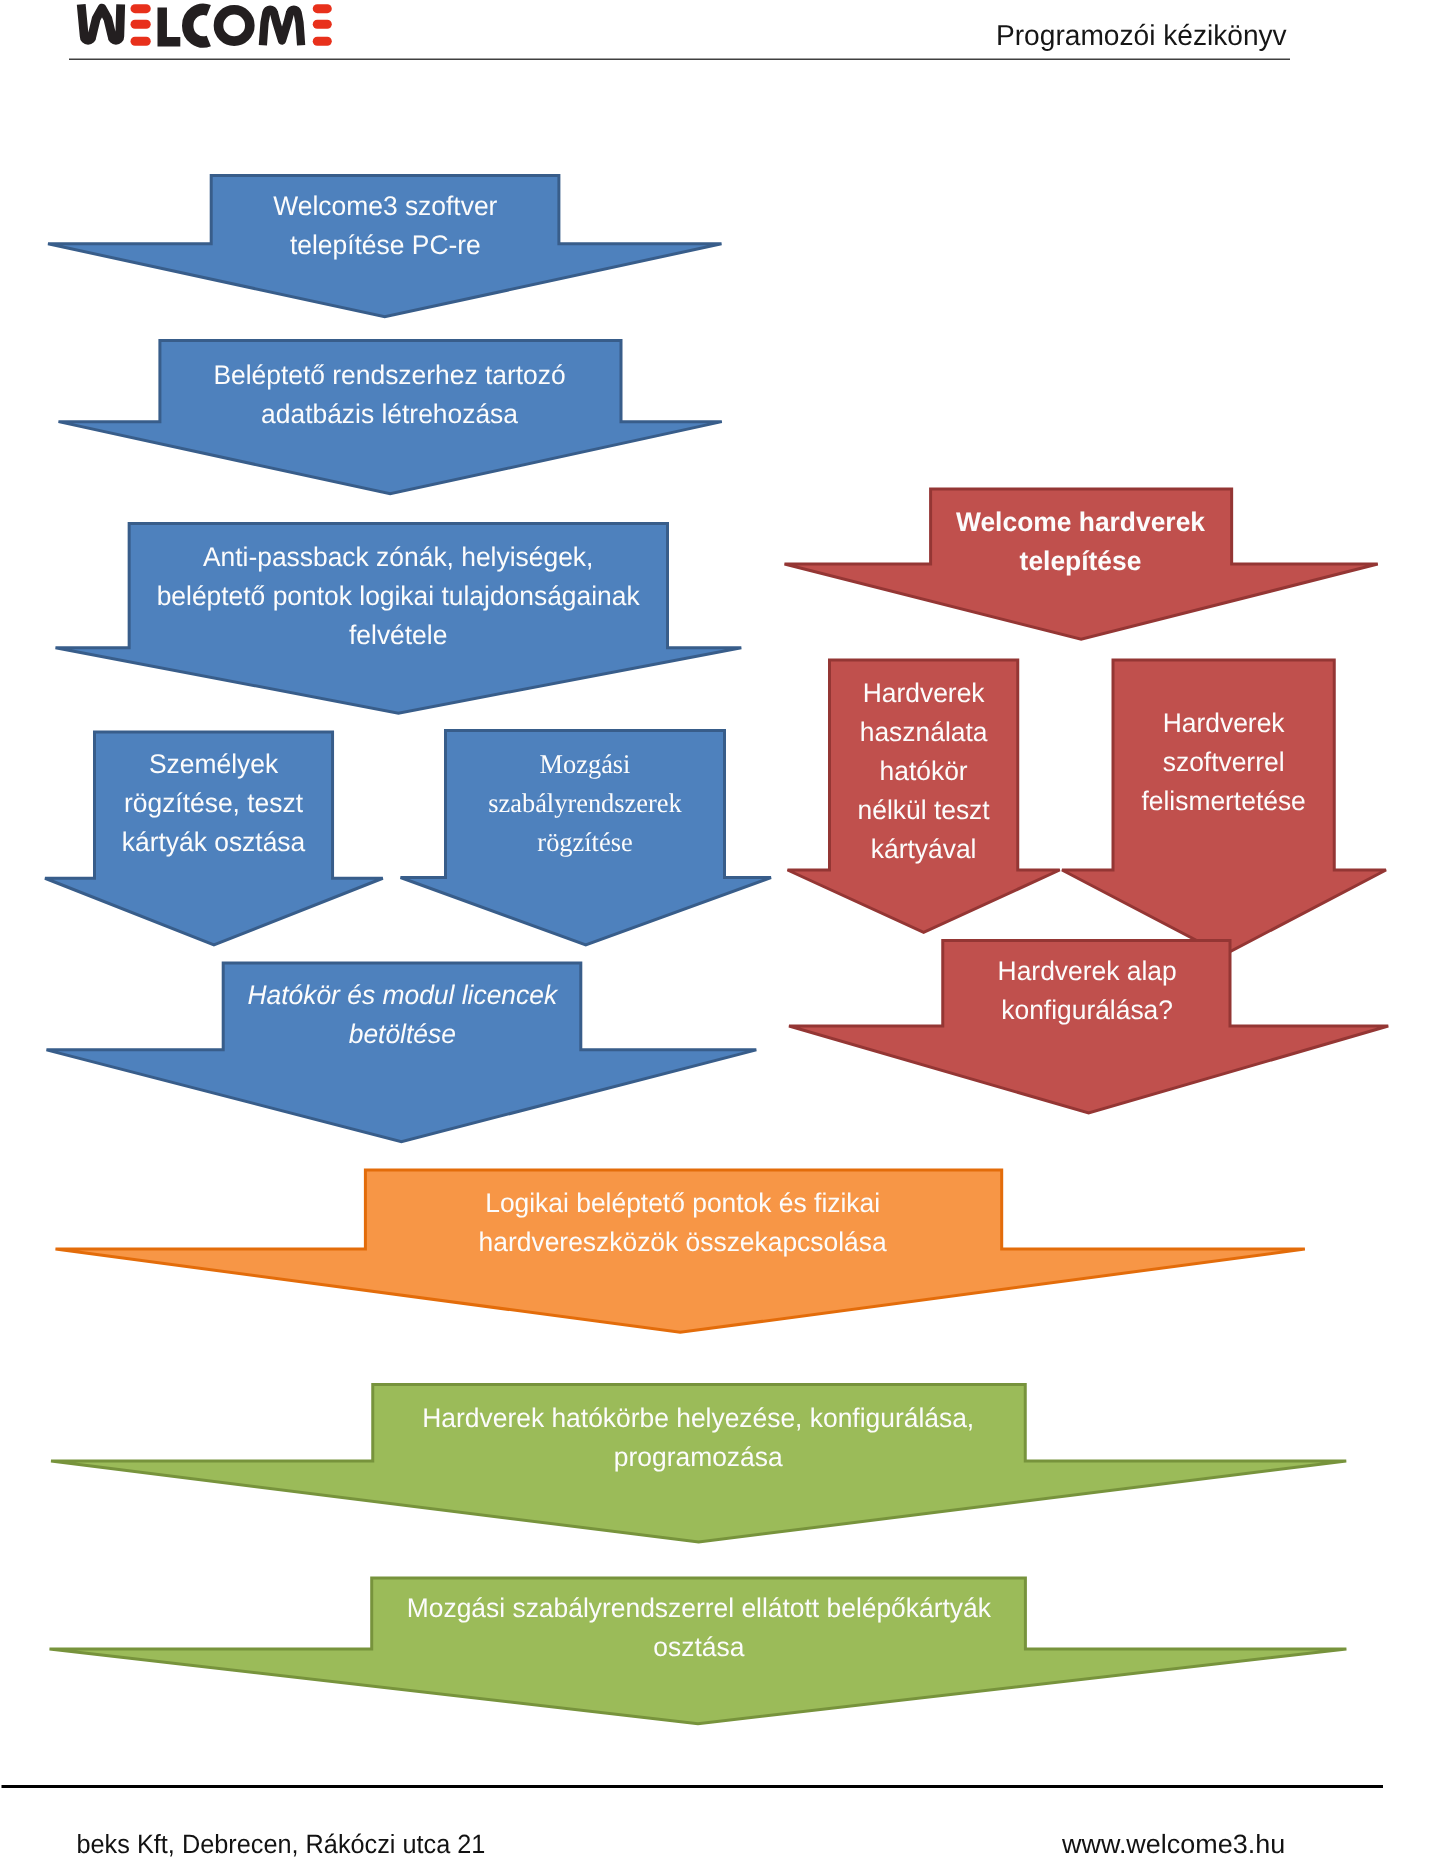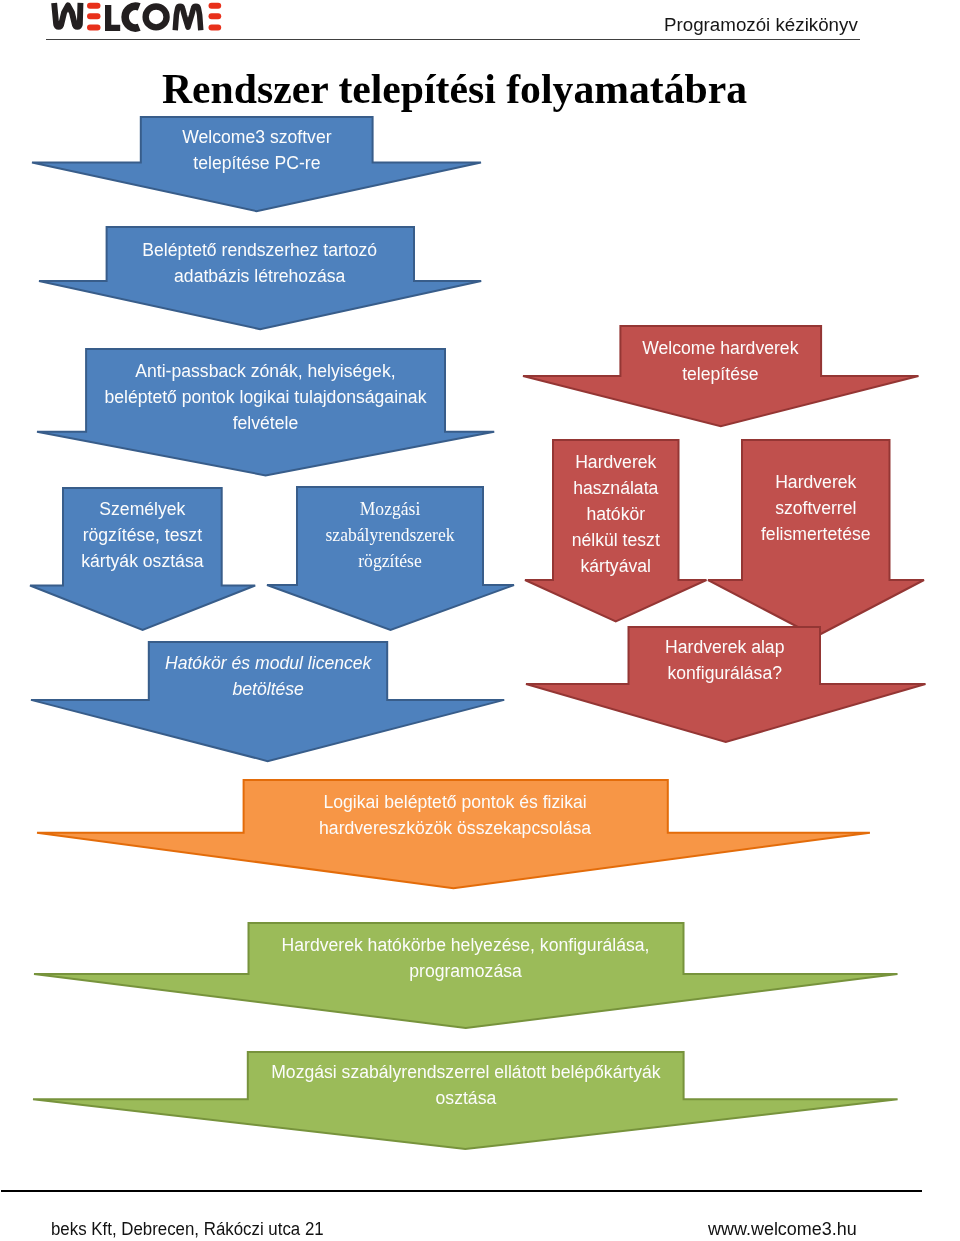--- a/index.html
+++ b/index.html
@@ -47,21 +47,20 @@
         <rect x="41.0" y="13.2" width="13.5" height="6.0" rx="3.0"></rect>
         <rect x="41.0" y="24.5" width="13.5" height="6.0" rx="3.0"></rect>
         <rect x="162.5" y="2.75" width="12.7" height="6.0" rx="3.0"></rect>
         <rect x="162.5" y="13.2" width="12.7" height="6.0" rx="3.0"></rect>
         <rect x="162.5" y="24.5" width="12.7" height="6.0" rx="3.0"></rect>
       </g>
     </svg>
   </div>
   <div id="hdr-rule"></div>
   <div class="hdr-txt" id="hdr-right">Programozói kézikönyv</div>
-  <div id="page-title">Rendszer telepítési folyamatábra</div>
   <div id="ftr-rule"></div>
   <div class="ftr-txt" id="ftr-left">beks Kft, Debrecen, Rákóczi utca 21</div>
   <div class="ftr-txt" id="ftr-right">www.welcome3.hu</div>
   <div id="flow-root">
       <div class="arrow" style="left: 30px; top: 114.6px; width: 453px; height: 98.2px;">
         <svg width="453" height="98.20000000000002">
           <polygon points="110.80,2.00 342.60,2.00 342.60,47.50 451.00,47.50 226.50,96.20 2.00,47.50 110.80,47.50" fill="#4E81BD" stroke="#385D8A" stroke-width="2.0" stroke-linejoin="miter"></polygon>
         </svg>
         <div class="lbl" style="font-size: 18px; line-height: 26px; left: 90.8px; width: 271.8px; right: auto; top: 9.4603px;">Welcome3 szoftver
 telepítése PC-re</div>
@@ -90,21 +89,21 @@
 kártyák osztása</div>
       </div>
       <div class="arrow" style="left: 264.5px; top: 485px; width: 251px; height: 147px; font-family: Liberation Serif, serif;">
         <svg width="251" height="147">
           <polygon points="32.00,2.00 218.00,2.00 218.00,100.00 249.00,100.00 125.50,145.00 2.00,100.00 32.00,100.00" fill="#4E81BD" stroke="#385D8A" stroke-width="2.0" stroke-linejoin="miter"></polygon>
         </svg>
         <div class="lbl" style="font-size: 18px; line-height: 26px; left: 12px; width: 226px; right: auto; top: 11.0603px;">Mozgási
 szabályrendszerek
 rögzítése</div>
       </div>
-      <div class="arrow" style="left: 521px; top: 324px; width: 399.5px; height: 104.2px;">
+      <div class="arrow" style="left: 521px; top: 324px; width: 399.5px; height: 104.2px; font-weight: bold;">
         <svg width="399.5" height="104.19999999999999">
           <polygon points="99.40,2.00 300.10,2.00 300.10,52.00 397.50,52.00 199.75,102.20 2.00,52.00 99.40,52.00" fill="#C0504D" stroke="#943634" stroke-width="2.0" stroke-linejoin="miter"></polygon>
         </svg>
         <div class="lbl" style="font-size: 18px; line-height: 26px; left: 79.4px; width: 240.7px; right: auto; top: 10.9603px;">Welcome hardverek
 telepítése</div>
       </div>
       <div class="arrow" style="left: 522.5px; top: 438px; width: 185.5px; height: 185.5px;">
         <svg width="185.5" height="185.5">
           <polygon points="30.00,2.00 155.50,2.00 155.50,142.00 183.50,142.00 92.75,183.50 2.00,142.00 30.00,142.00" fill="#C0504D" stroke="#943634" stroke-width="2.0" stroke-linejoin="miter"></polygon>
         </svg>

